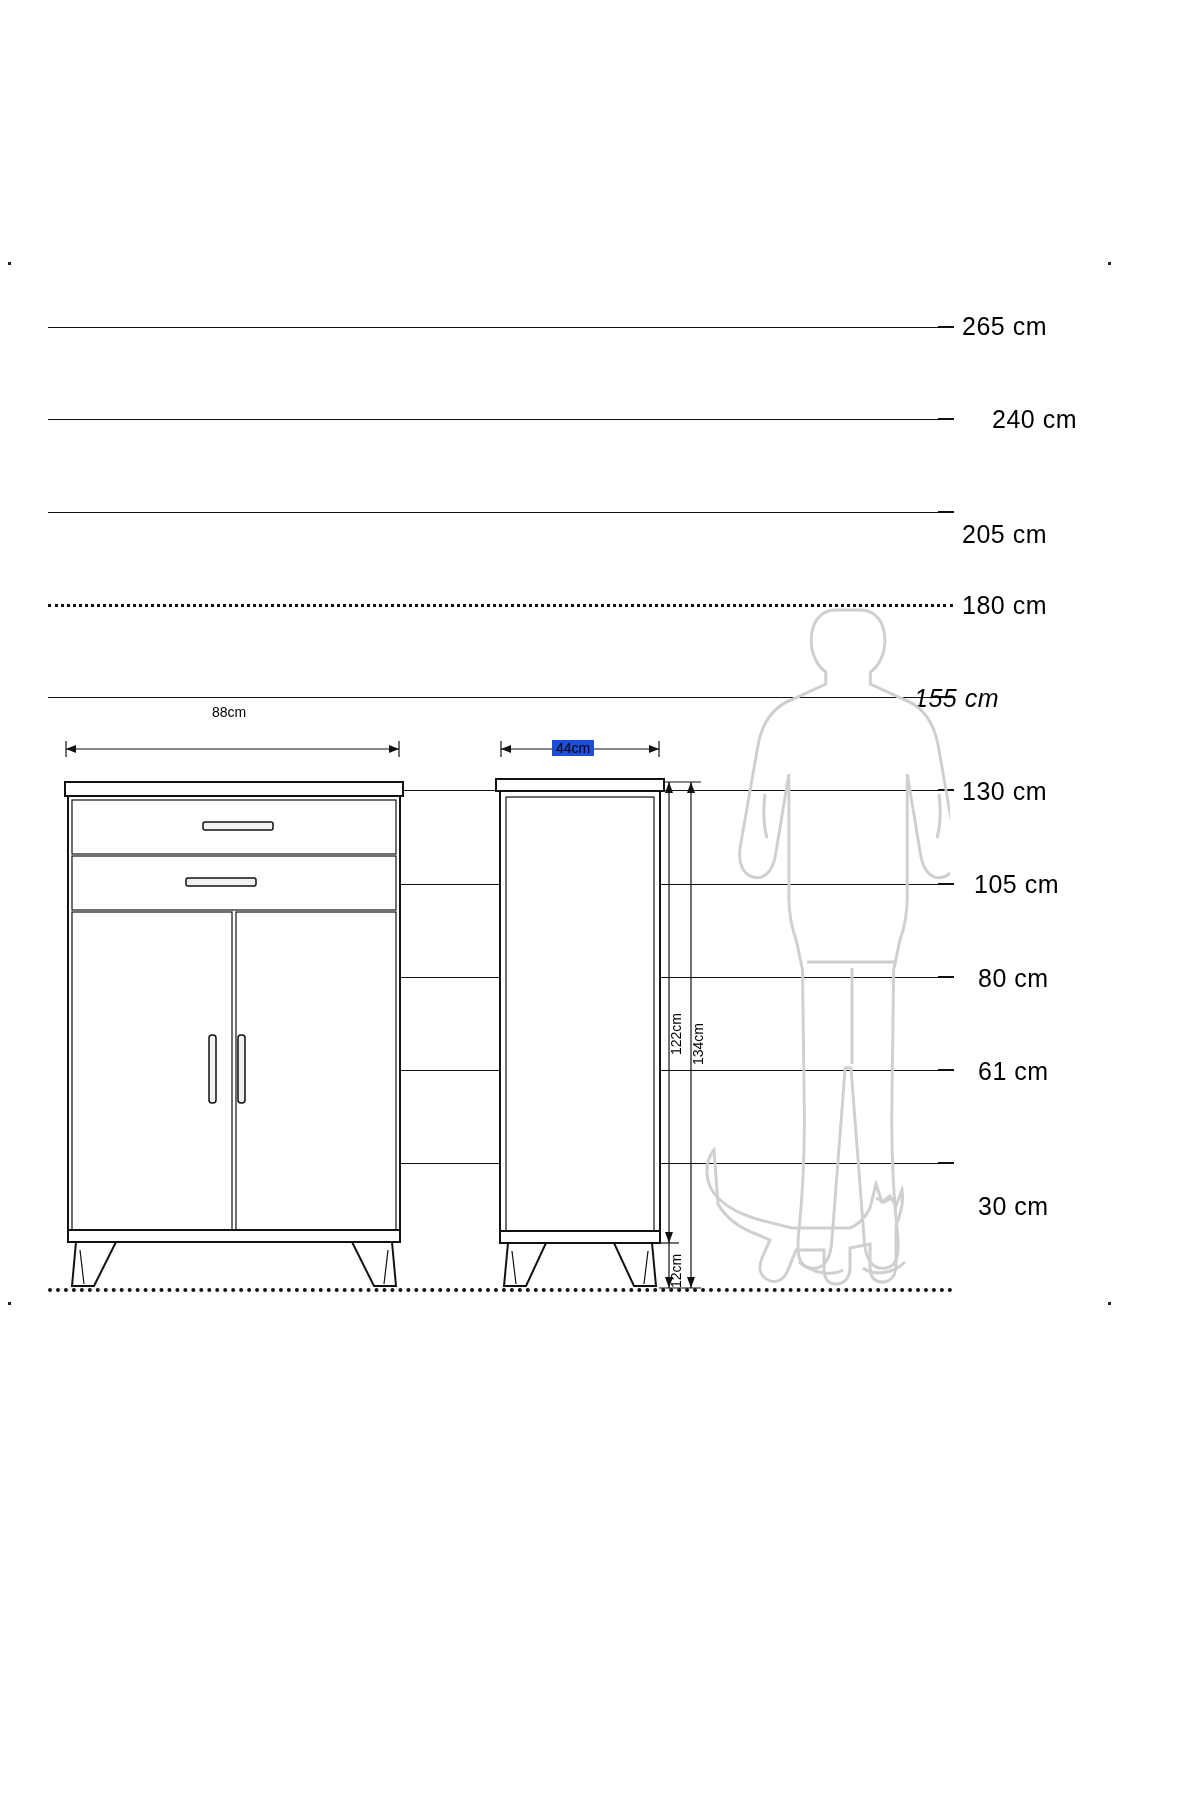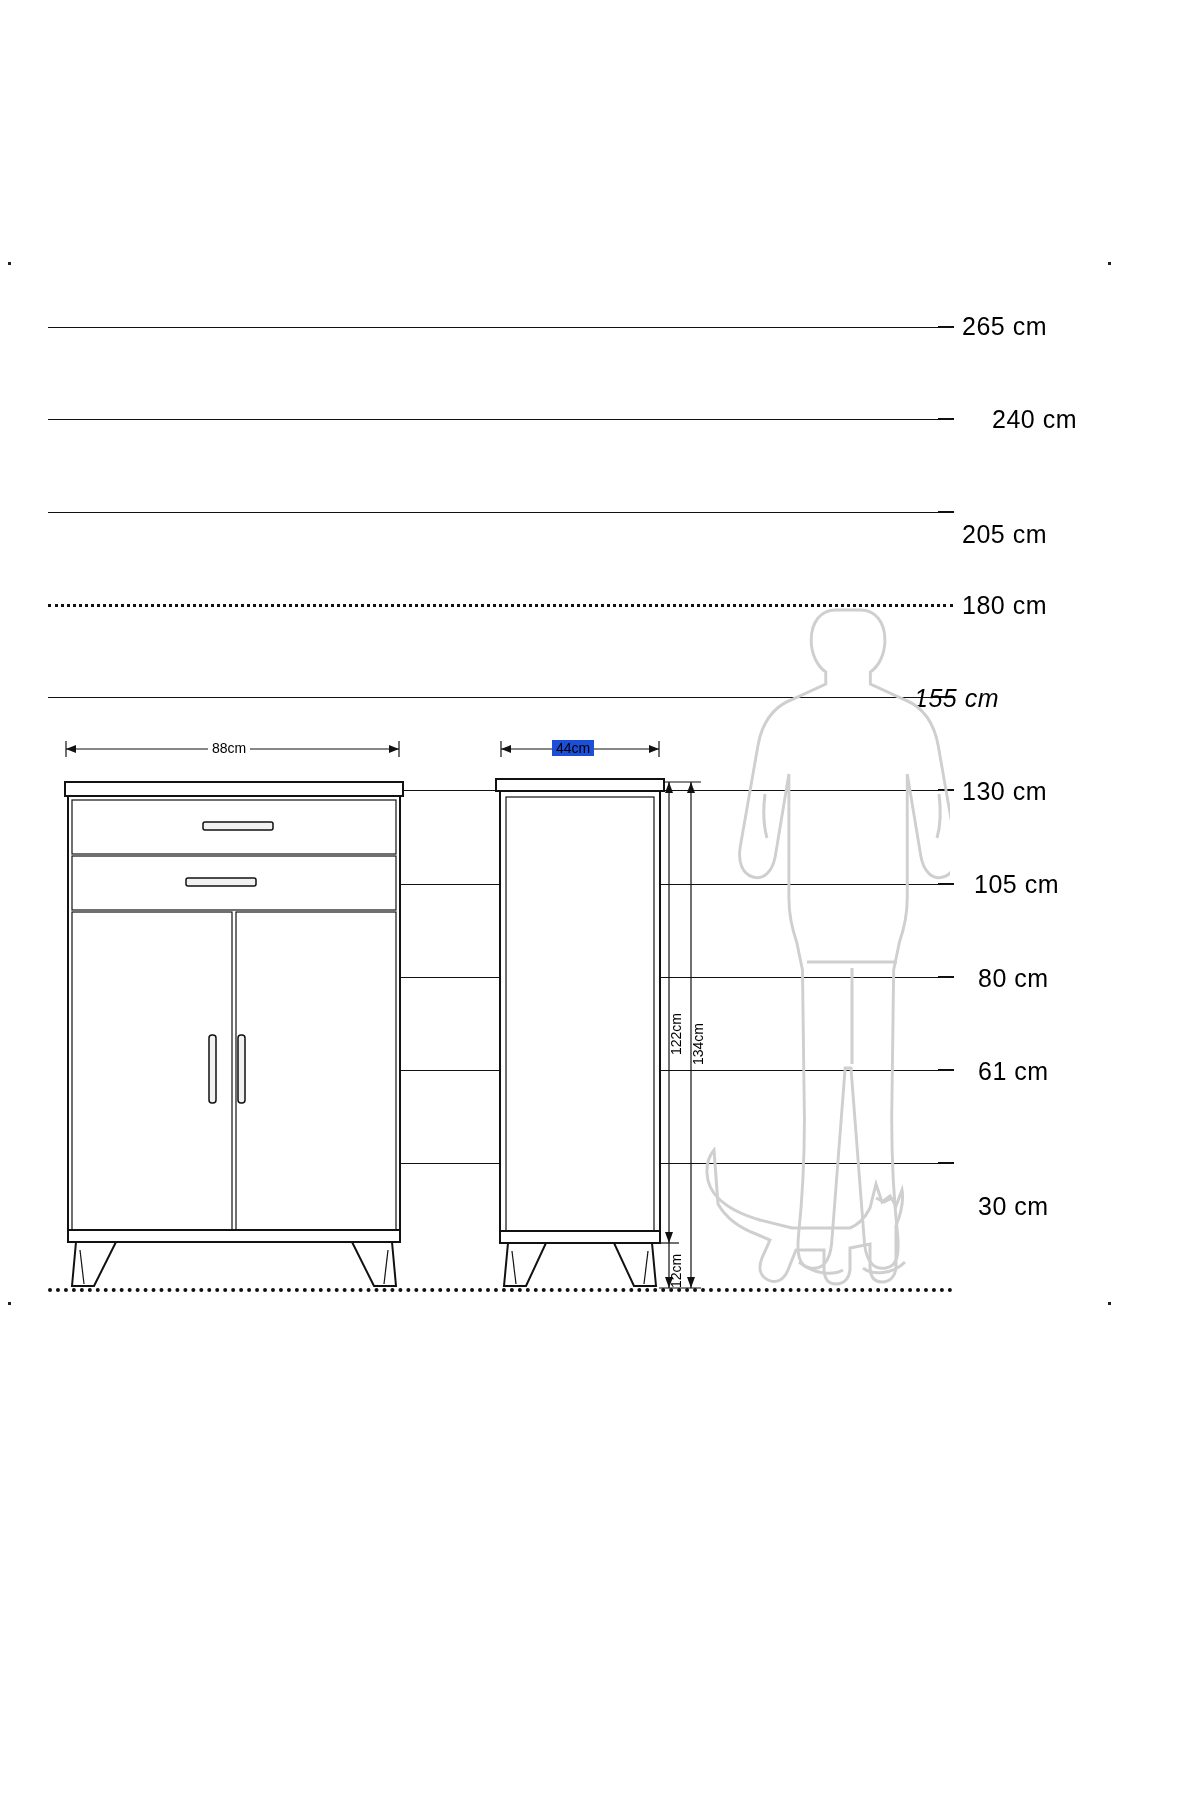--- a/index.html
+++ b/index.html
@@ -122,21 +122,21 @@
 
   <div class="floor" style="left:48px; top:1288px; width:905px;"></div>
 
   <svg style="position:absolute; left:60px; top:738px;" width="345" height="22">
     <line class="thin" x1="6" y1="11" x2="339" y2="11"></line>
     <line class="thin" x1="6" y1="3" x2="6" y2="19"></line>
     <line class="thin" x1="339" y1="3" x2="339" y2="19"></line>
     <polygon points="6,11 16,7 16,15" fill="#111"></polygon>
     <polygon points="339,11 329,7 329,15" fill="#111"></polygon>
   </svg>
-  <div class="dim-label" style="left:208px; top:740px; background:#fff; padding:0 4px;">88cm</div>
+  <div class="dim-label" style="left:208px; top:704px; background:#fff; padding:0 4px;">88cm</div>
 
   <svg style="position:absolute; left:495px; top:738px;" width="170" height="22">
     <line class="thin" x1="6" y1="11" x2="164" y2="11"></line>
     <line class="thin" x1="6" y1="3" x2="6" y2="19"></line>
     <line class="thin" x1="164" y1="3" x2="164" y2="19"></line>
     <polygon points="6,11 16,7 16,15" fill="#111"></polygon>
     <polygon points="164,11 154,7 154,15" fill="#111"></polygon>
   </svg>
   <div class="dim-label" style="left:552px; top:740px; background:#1d4ed8; padding:0 4px;">44cm</div>
 

